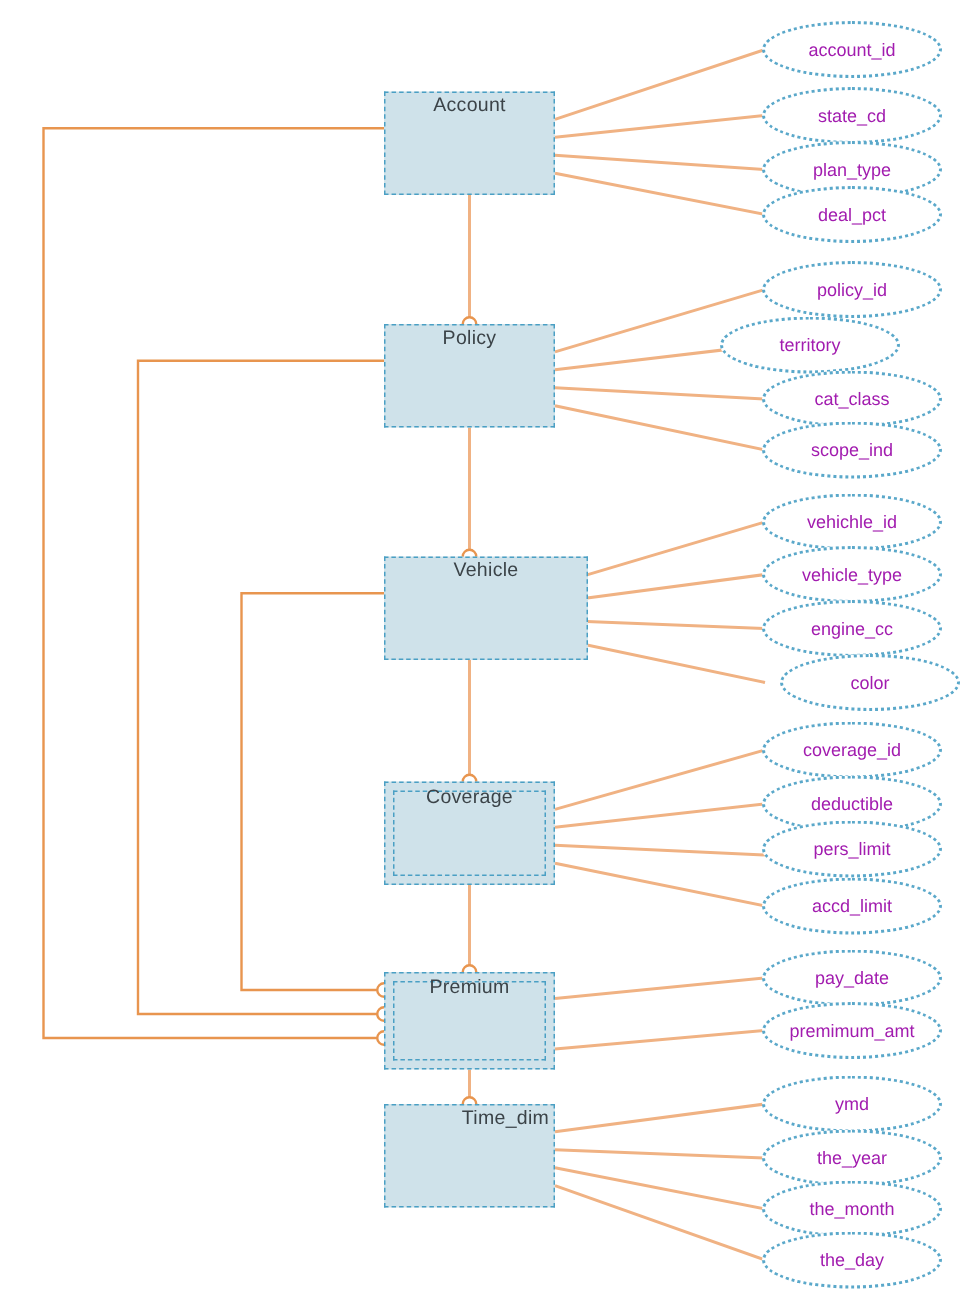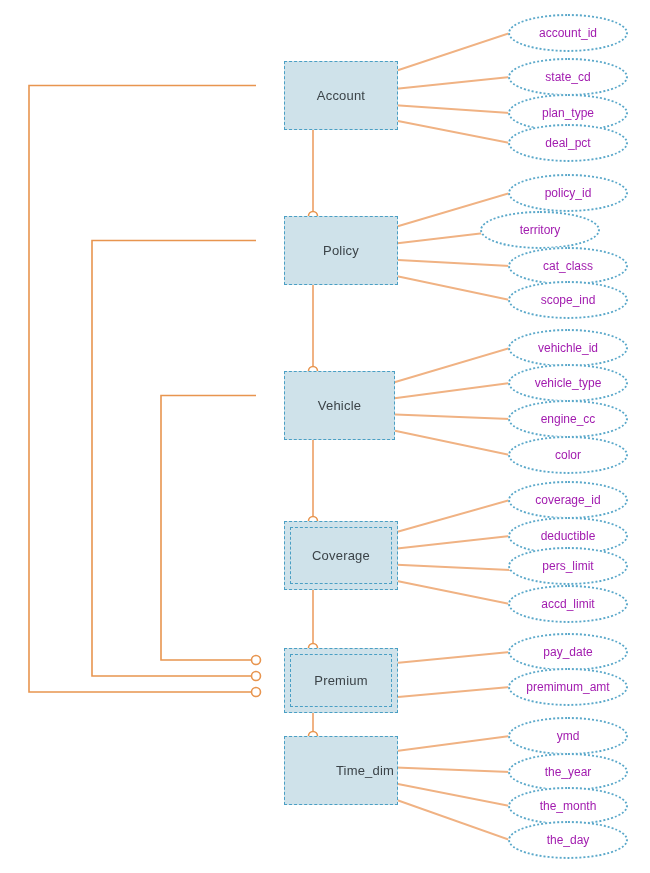--- a/index.html
+++ b/index.html
@@ -24,26 +24,25 @@
     top: 0;
     width: 650px;
     height: 873px;
   }
   .entity {
     position: absolute;
     box-sizing: border-box;
     background: #cfe2ea;
     border: 1px dashed #4a9fc4;
     display: flex;
-    align-items: center;
+    align-items: flex-start;
     justify-content: center;
-    margin-left: 28px;
   }
   .entity.weak {
-    padding: 11px;
+    padding: 1px;
   }
   .entity .weak-inner {
     position: absolute;
     left: 5px;
     top: 5px;
     right: 5px;
     bottom: 5px;
     border: 1px dashed #4a9fc4;
     pointer-events: none;
   }
@@ -119,21 +118,21 @@
       </g>
   </svg>
 
   <div id="entity-layer">
       <div class="entity" style="left: 256px; top: 61px; width: 114px; height: 69px;">
         <span class="entity-label">Account</span>
       </div>
       <div class="entity" style="left: 256px; top: 216px; width: 114px; height: 69px;">
         <span class="entity-label">Policy</span>
       </div>
-      <div class="entity" style="left: 256px; top: 371px; width: 111px; height: 69px;">
+      <div class="entity" style="left: 256px; top: 371px; width: 136px; height: 69px;">
         <span class="entity-label">Vehicle</span>
       </div>
       <div class="entity weak" style="left: 256px; top: 521px; width: 114px; height: 69px;">
         <div class="weak-inner"></div>
         <span class="entity-label">Coverage</span>
       </div>
       <div class="entity weak" style="left: 256px; top: 648px; width: 114px; height: 65px;">
         <div class="weak-inner"></div>
         <span class="entity-label">Premium</span>
       </div>
@@ -168,21 +167,21 @@
       </div>
       <div class="attr" style="left: 508px; top: 329px; width: 120px; height: 38px;">
         <span class="attr-label">vehichle_id</span>
       </div>
       <div class="attr" style="left: 508px; top: 364px; width: 120px; height: 38px;">
         <span class="attr-label">vehicle_type</span>
       </div>
       <div class="attr" style="left: 508px; top: 400px; width: 120px; height: 38px;">
         <span class="attr-label">engine_cc</span>
       </div>
-      <div class="attr" style="left: 508px; top: 436px; width: 120px; height: 38px; align-items: center;">
+      <div class="attr" style="left: 520px; top: 436px; width: 120px; height: 38px; align-items: center;">
         <span class="attr-label">color</span>
       </div>
       <div class="attr" style="left: 508px; top: 481px; width: 120px; height: 38px;">
         <span class="attr-label">coverage_id</span>
       </div>
       <div class="attr" style="left: 508px; top: 517px; width: 120px; height: 38px;">
         <span class="attr-label">deductible</span>
       </div>
       <div class="attr" style="left: 508px; top: 547px; width: 120px; height: 38px;">
         <span class="attr-label">pers_limit</span>

